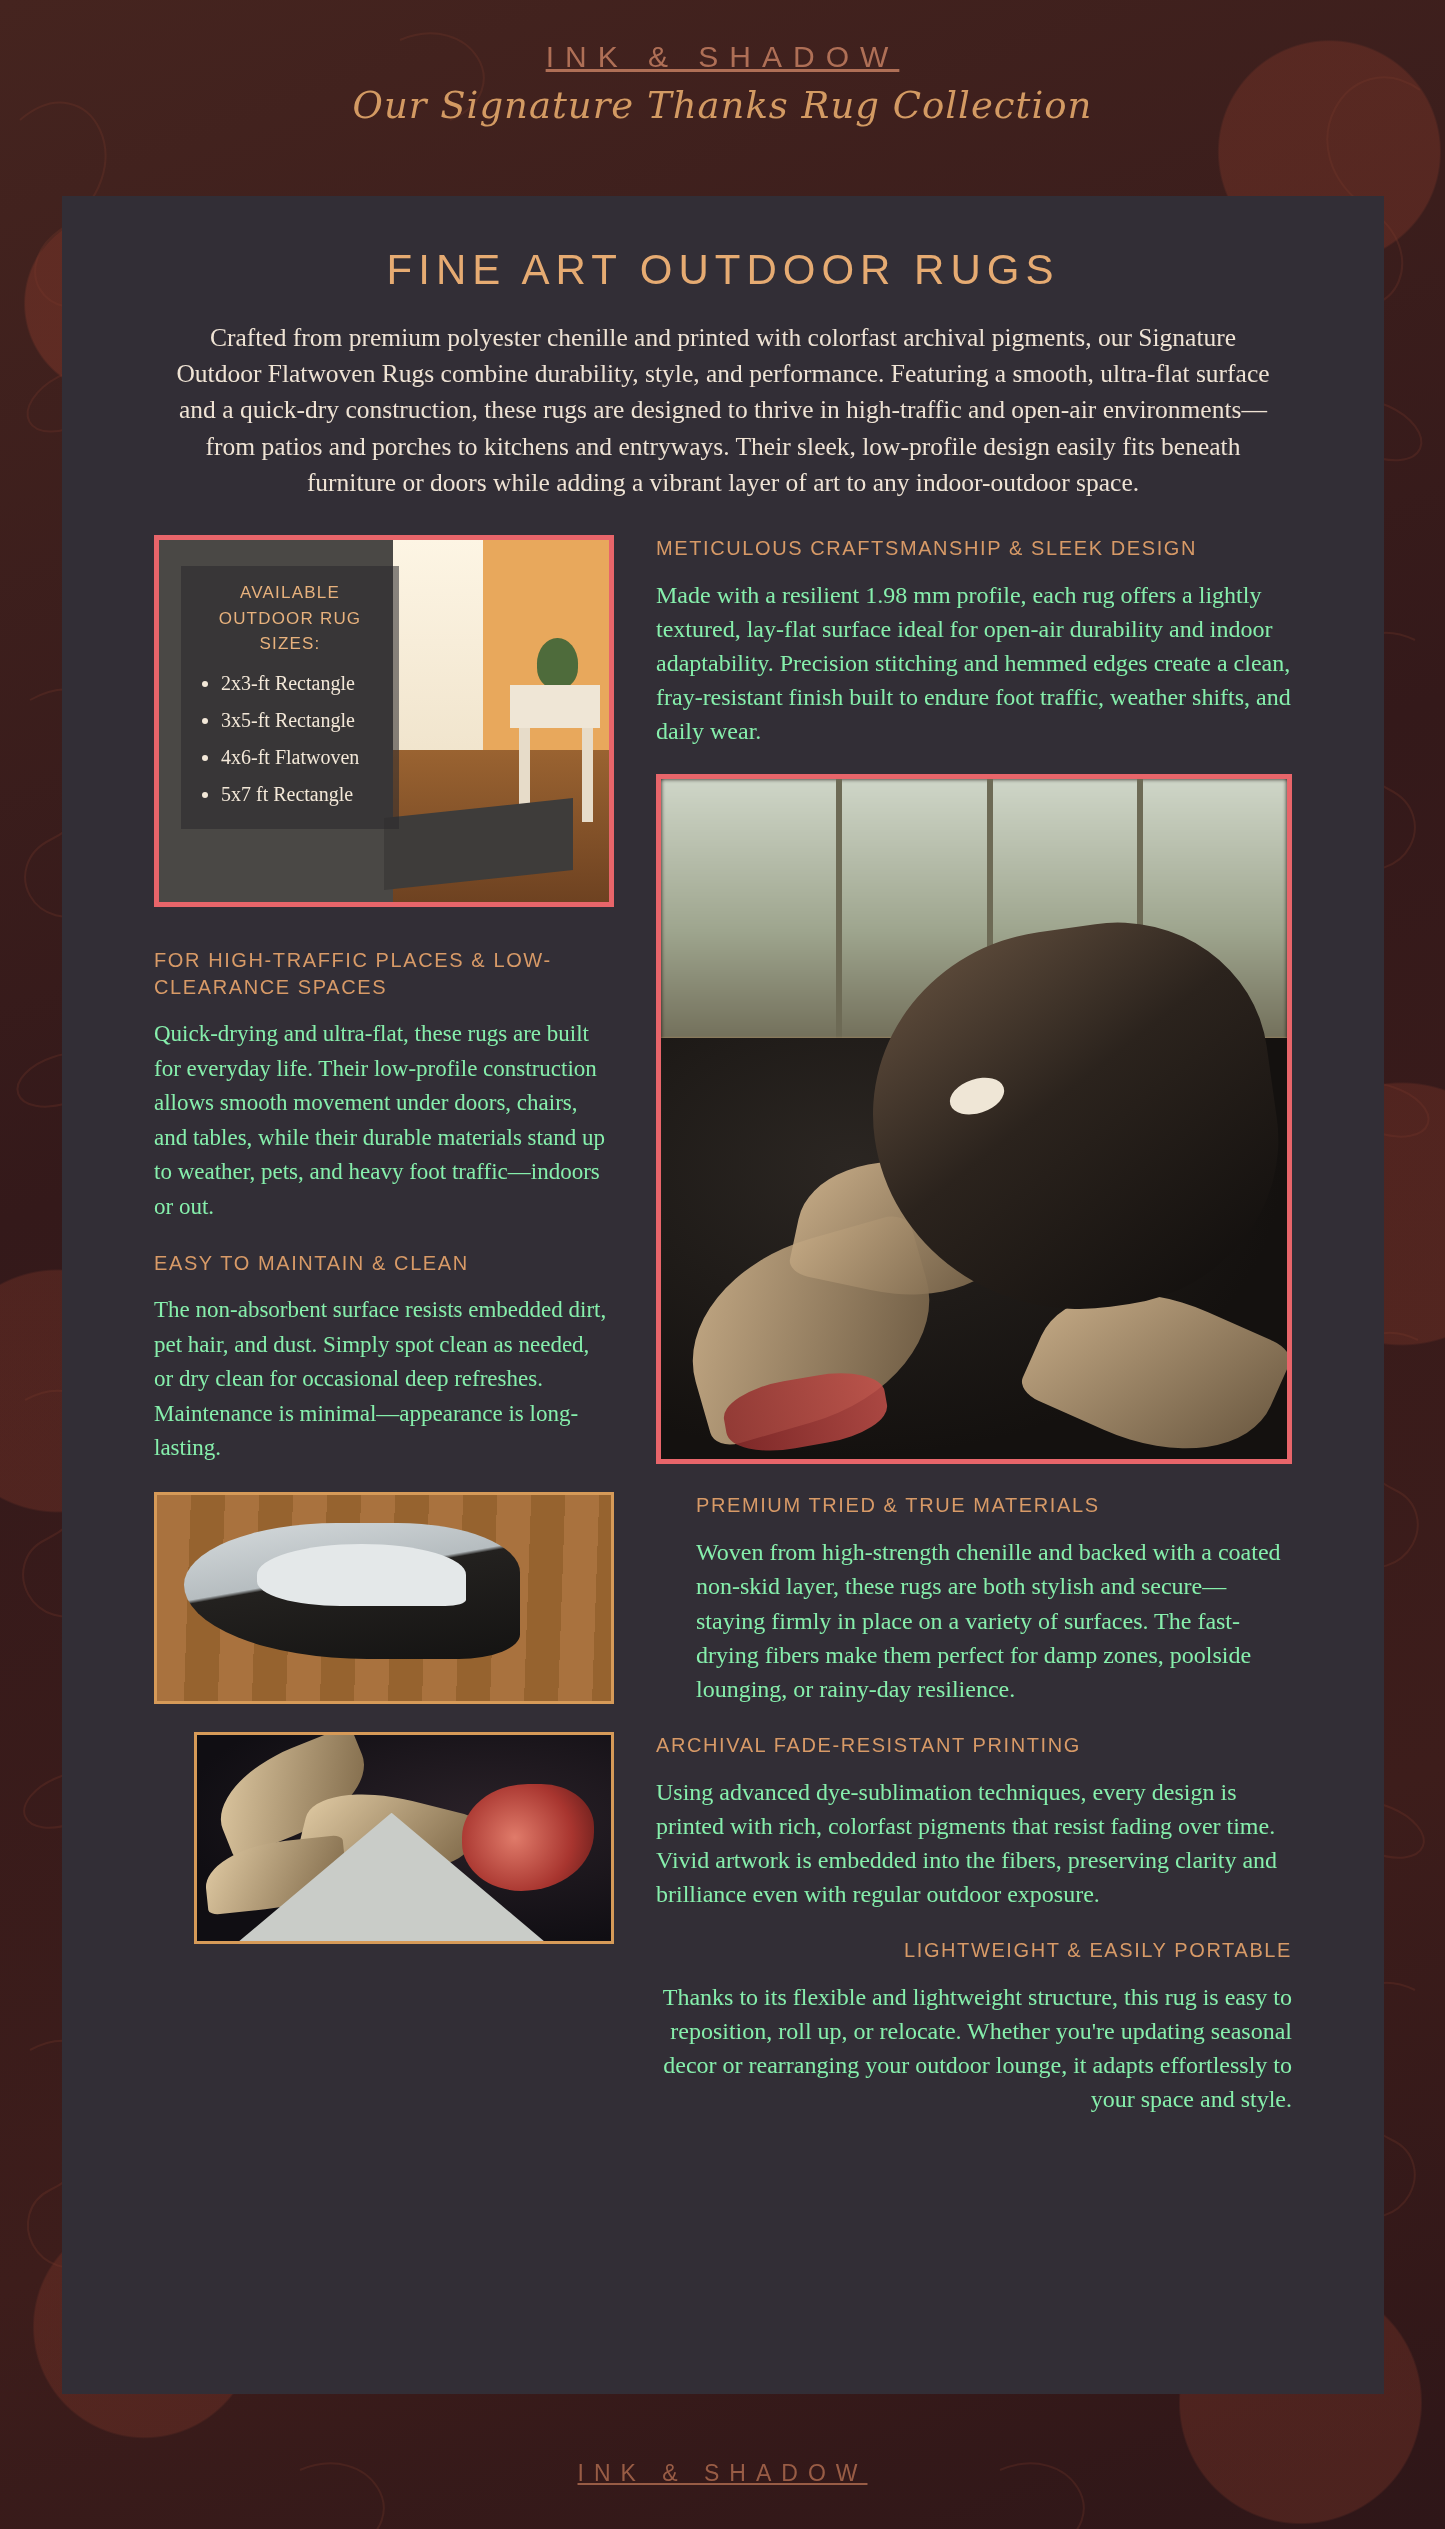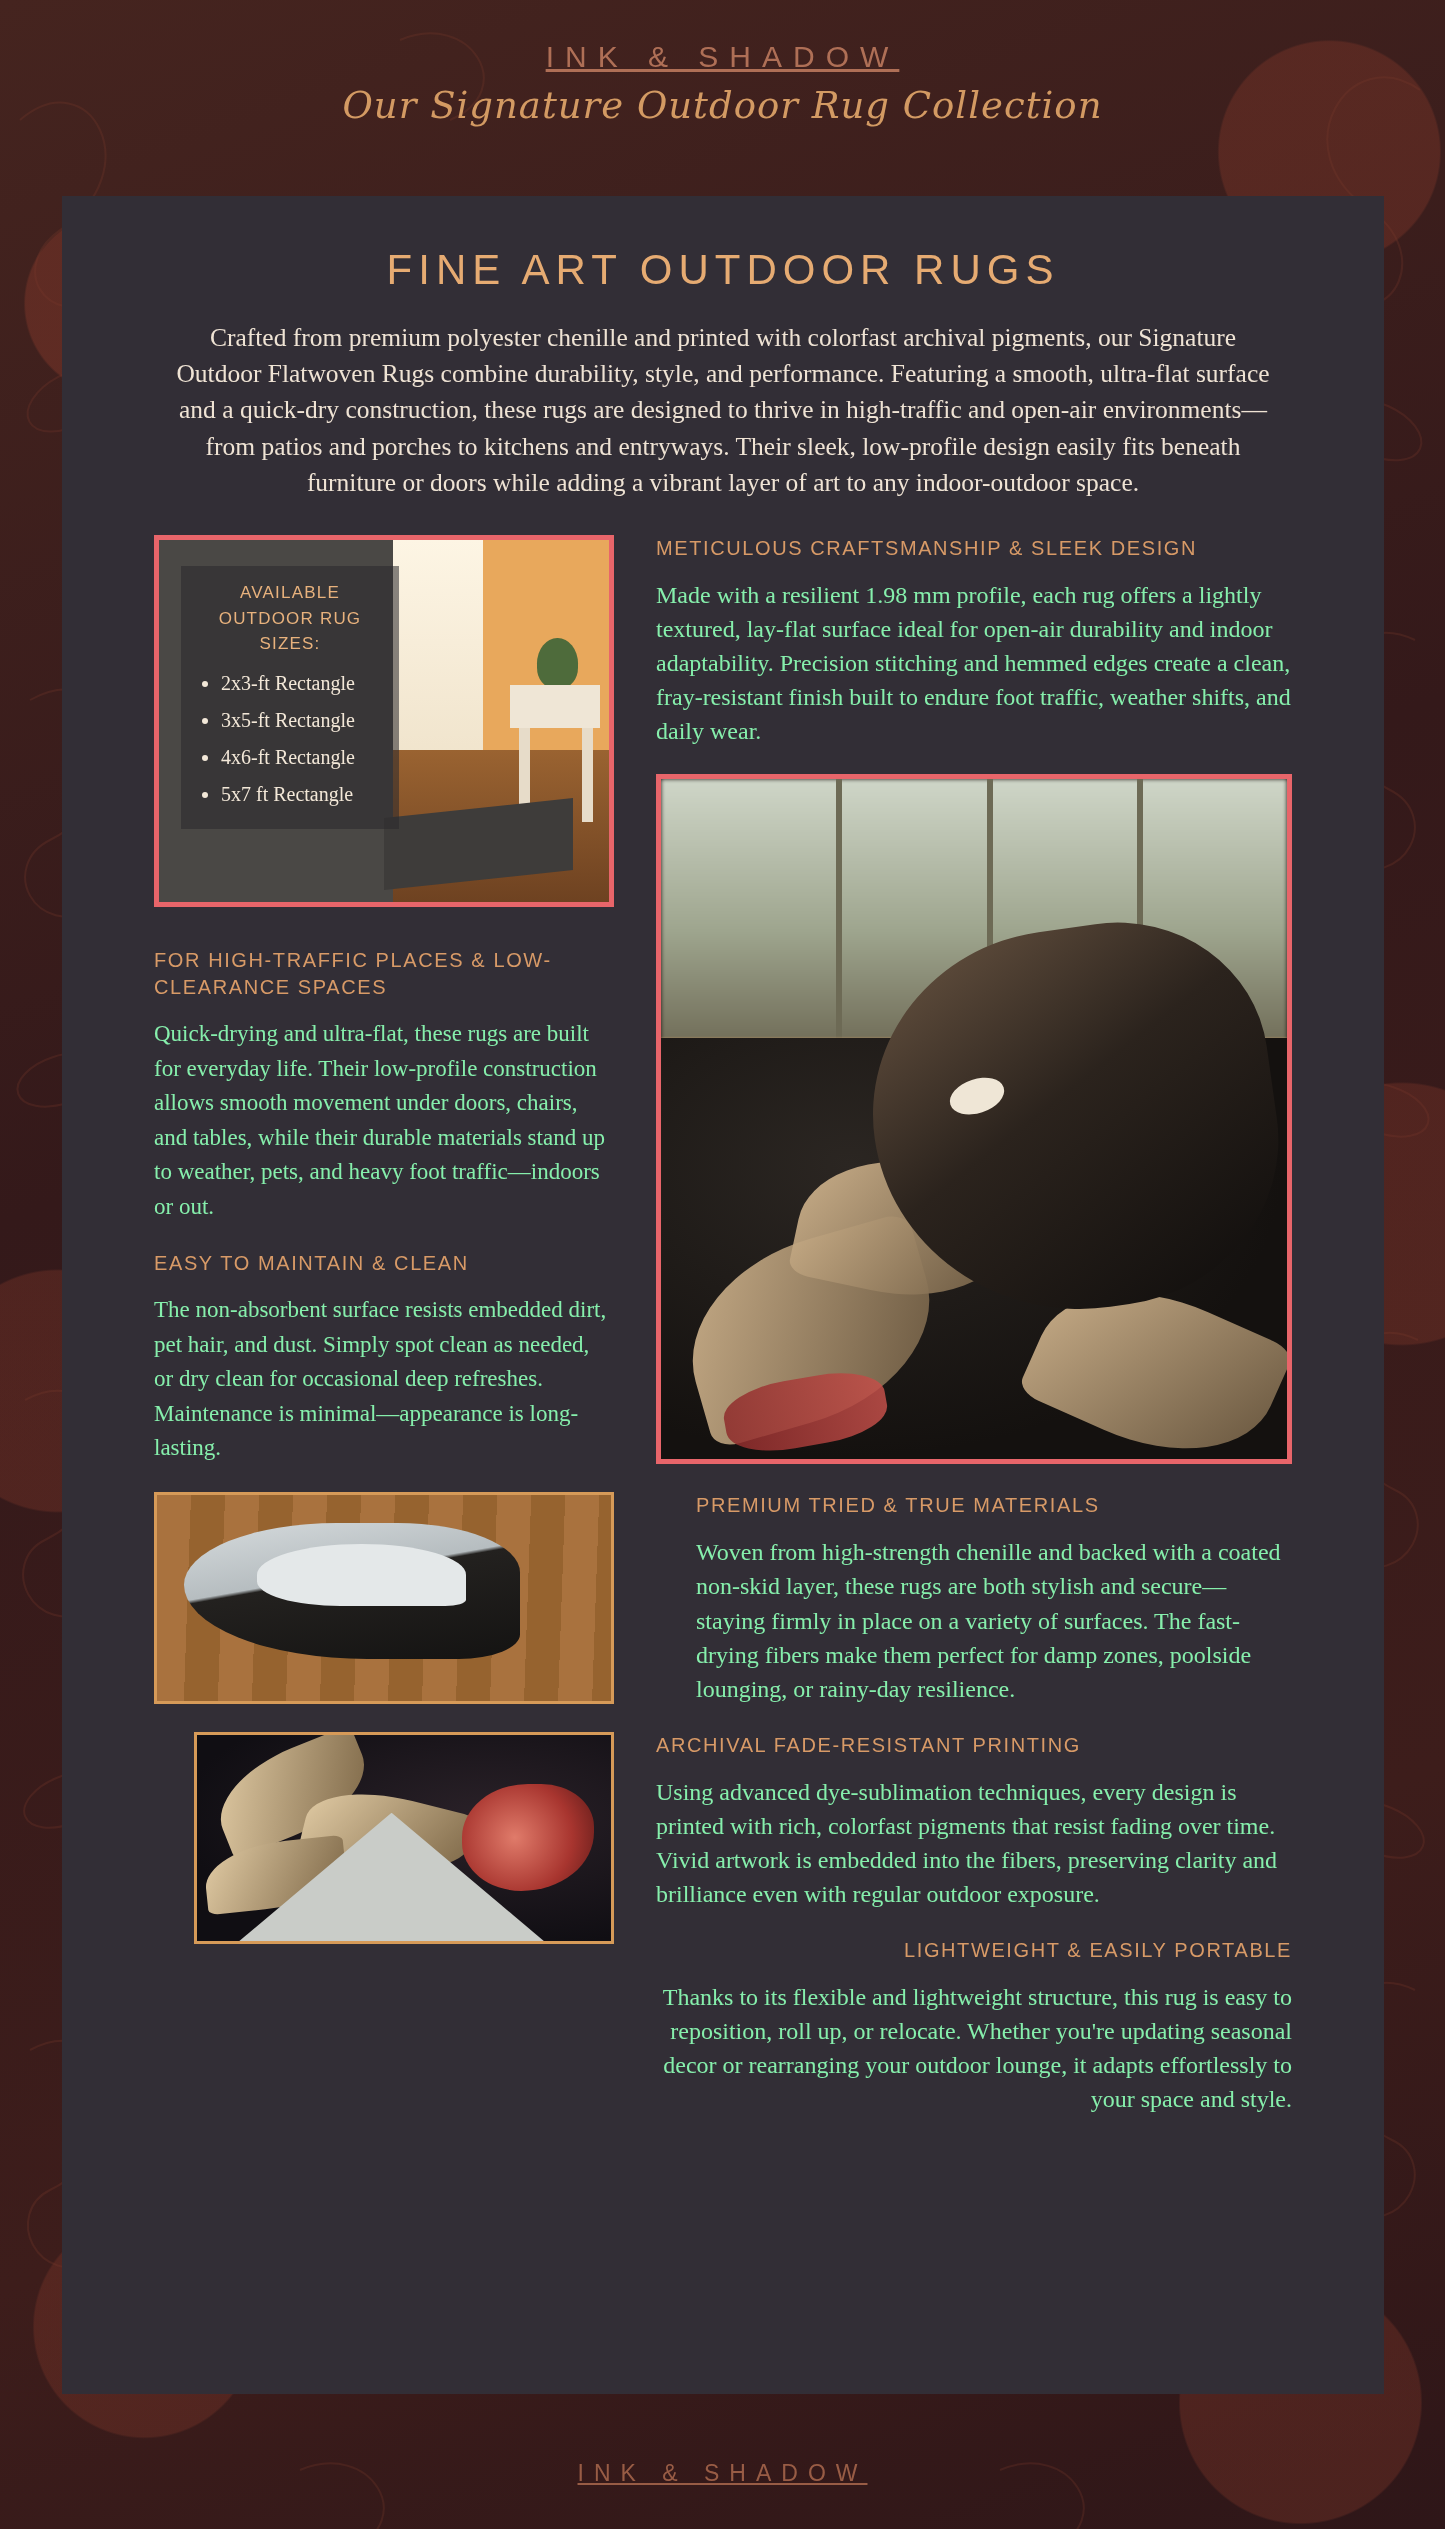--- a/index.html
+++ b/index.html
@@ -263,21 +263,21 @@
       <ellipse cx="1382" cy="1830" rx="44" ry="24" transform="rotate(22 1382 1830)"></ellipse>
       <path d="M400 40 C470 10 520 90 450 120"></path>
       <path d="M1000 2470 C1070 2440 1120 2520 1050 2550"></path>
       <path d="M300 2470 C370 2440 420 2520 350 2550"></path>
     </g>
   </svg>
 </div>
 
 <div class="brand-top">
   <div class="brand-word">INK &amp; SHADOW</div>
-  <div class="brand-script">Our Signature Outdoor Rug Collection</div>
+  <div class="brand-script">Our Signature Thanks Rug Collection</div>
 </div>
 
 <div class="panel">
 
   <h1 class="main-title">FINE ART OUTDOOR RUGS</h1>
   <p class="intro">Crafted from premium polyester chenille and printed with colorfast archival pigments, our Signature Outdoor Flatwoven Rugs combine durability, style, and performance. Featuring a smooth, ultra-flat surface and a quick-dry construction, these rugs are designed to thrive in high-traffic and open-air environments—from patios and porches to kitchens and entryways. Their sleek, low-profile design easily fits beneath furniture or doors while adding a vibrant layer of art to any indoor-outdoor space.</p>
 
   <div class="cols">
 
     <div class="col-left">
@@ -292,21 +292,21 @@
           <div class="table"></div>
           <div class="table-leg1"></div>
           <div class="table-leg2"></div>
           <div class="rug-runner"></div>
         </div>
         <div class="size-card">
           <div class="sizes-title">AVAILABLE OUTDOOR RUG SIZES:</div>
           <ul>
             <li>2x3-ft Rectangle</li>
             <li>3x5-ft Rectangle</li>
-            <li>4x6-ft Rectangle</li>
+            <li>4x6-ft Flatwoven</li>
             <li>5x7 ft Rectangle</li>
           </ul>
         </div>
       </div>
 
       <div class="mt-40">
         <h2 class="sec-head">FOR HIGH-TRAFFIC PLACES &amp; LOW-CLEARANCE SPACES</h2>
         <p class="sec-body">Quick-drying and ultra-flat, these rugs are built for everyday life. Their low-profile construction allows smooth movement under doors, chairs, and tables, while their durable materials stand up to weather, pets, and heavy foot traffic—indoors or out.</p>
       </div>
 

